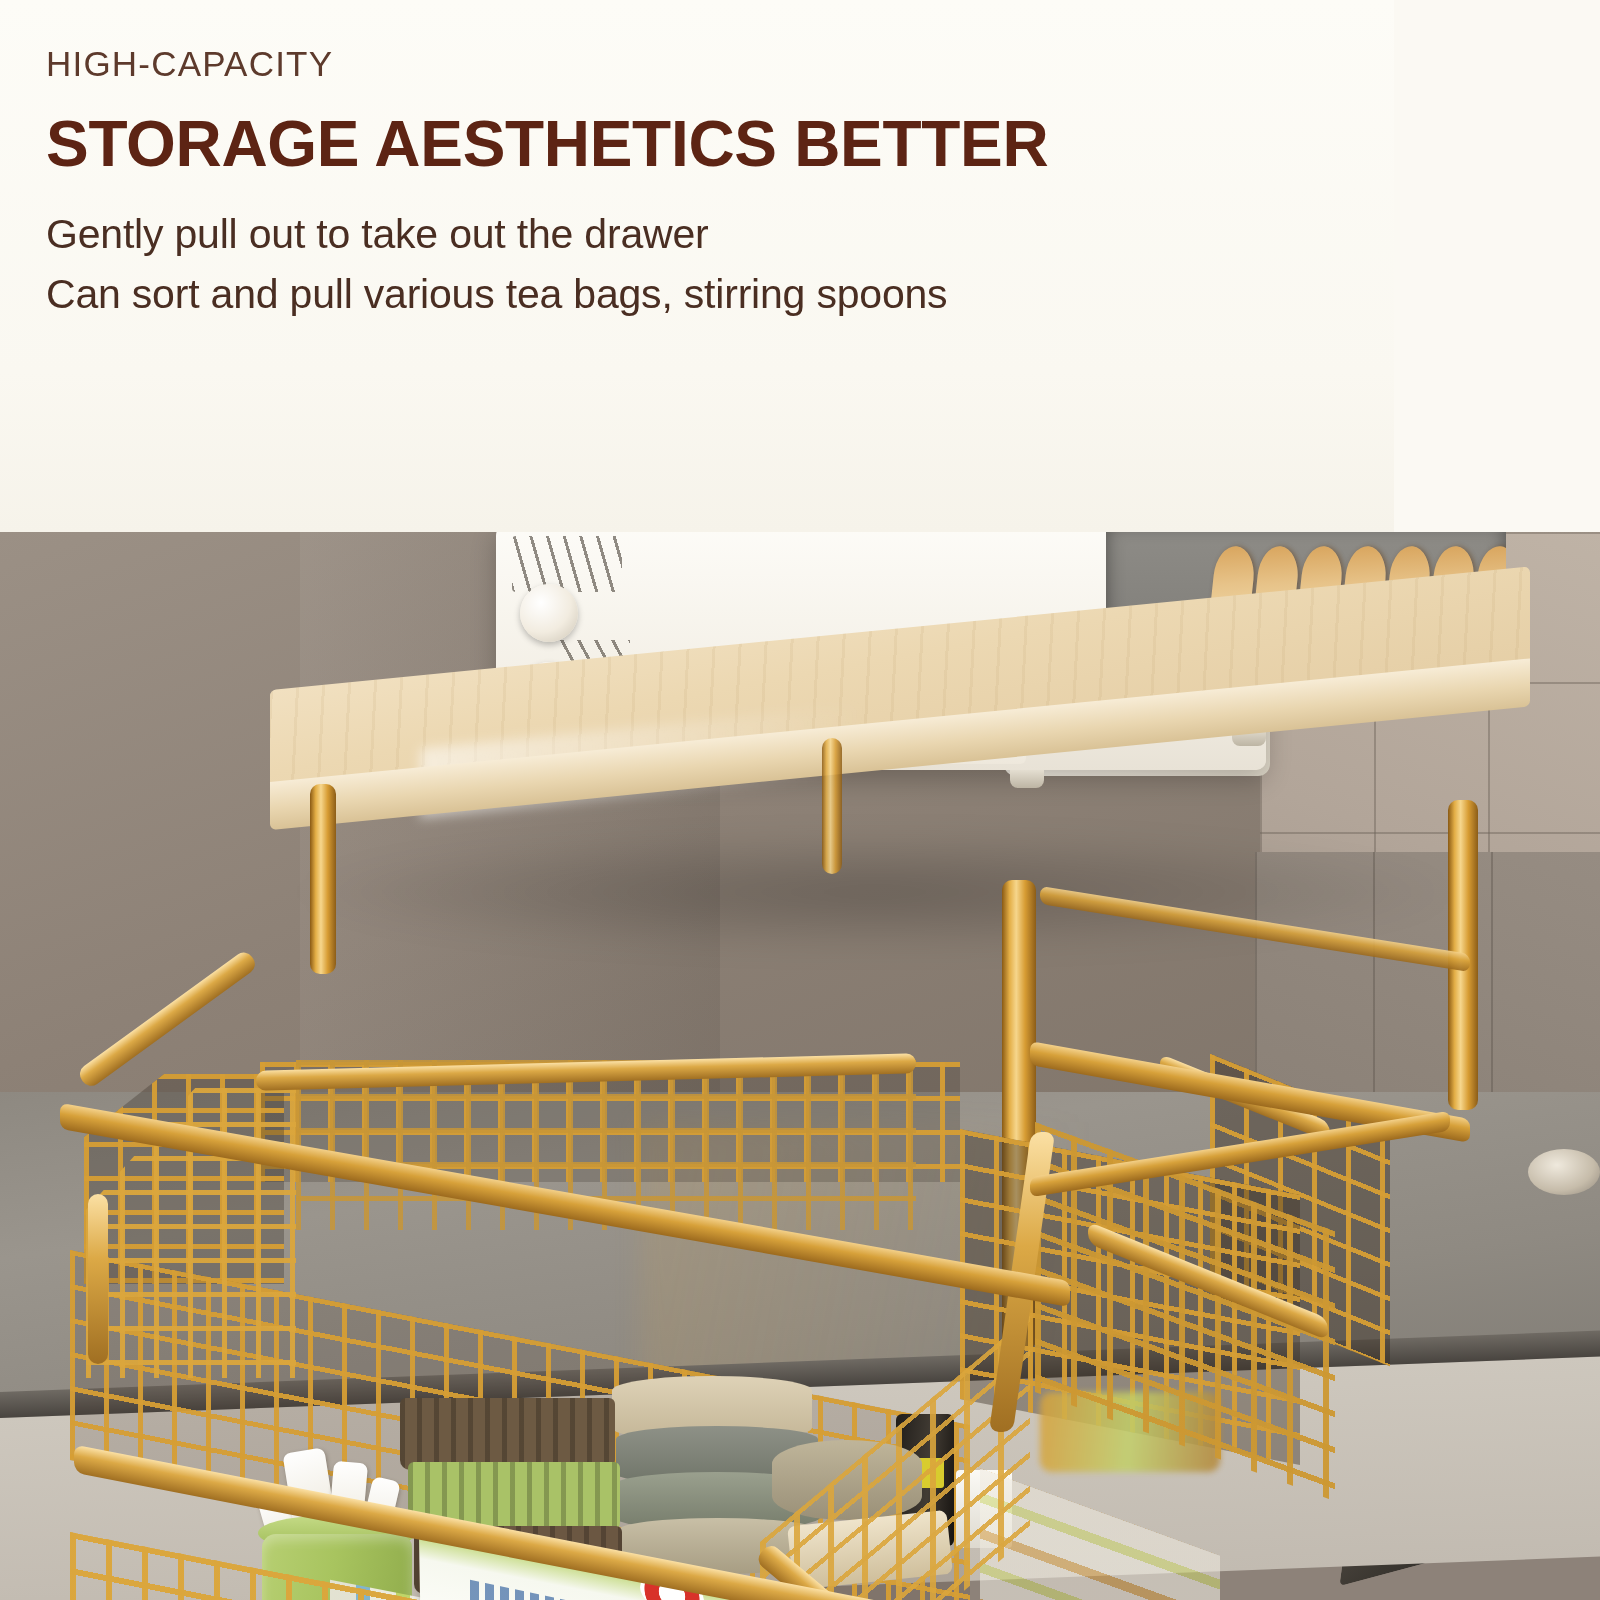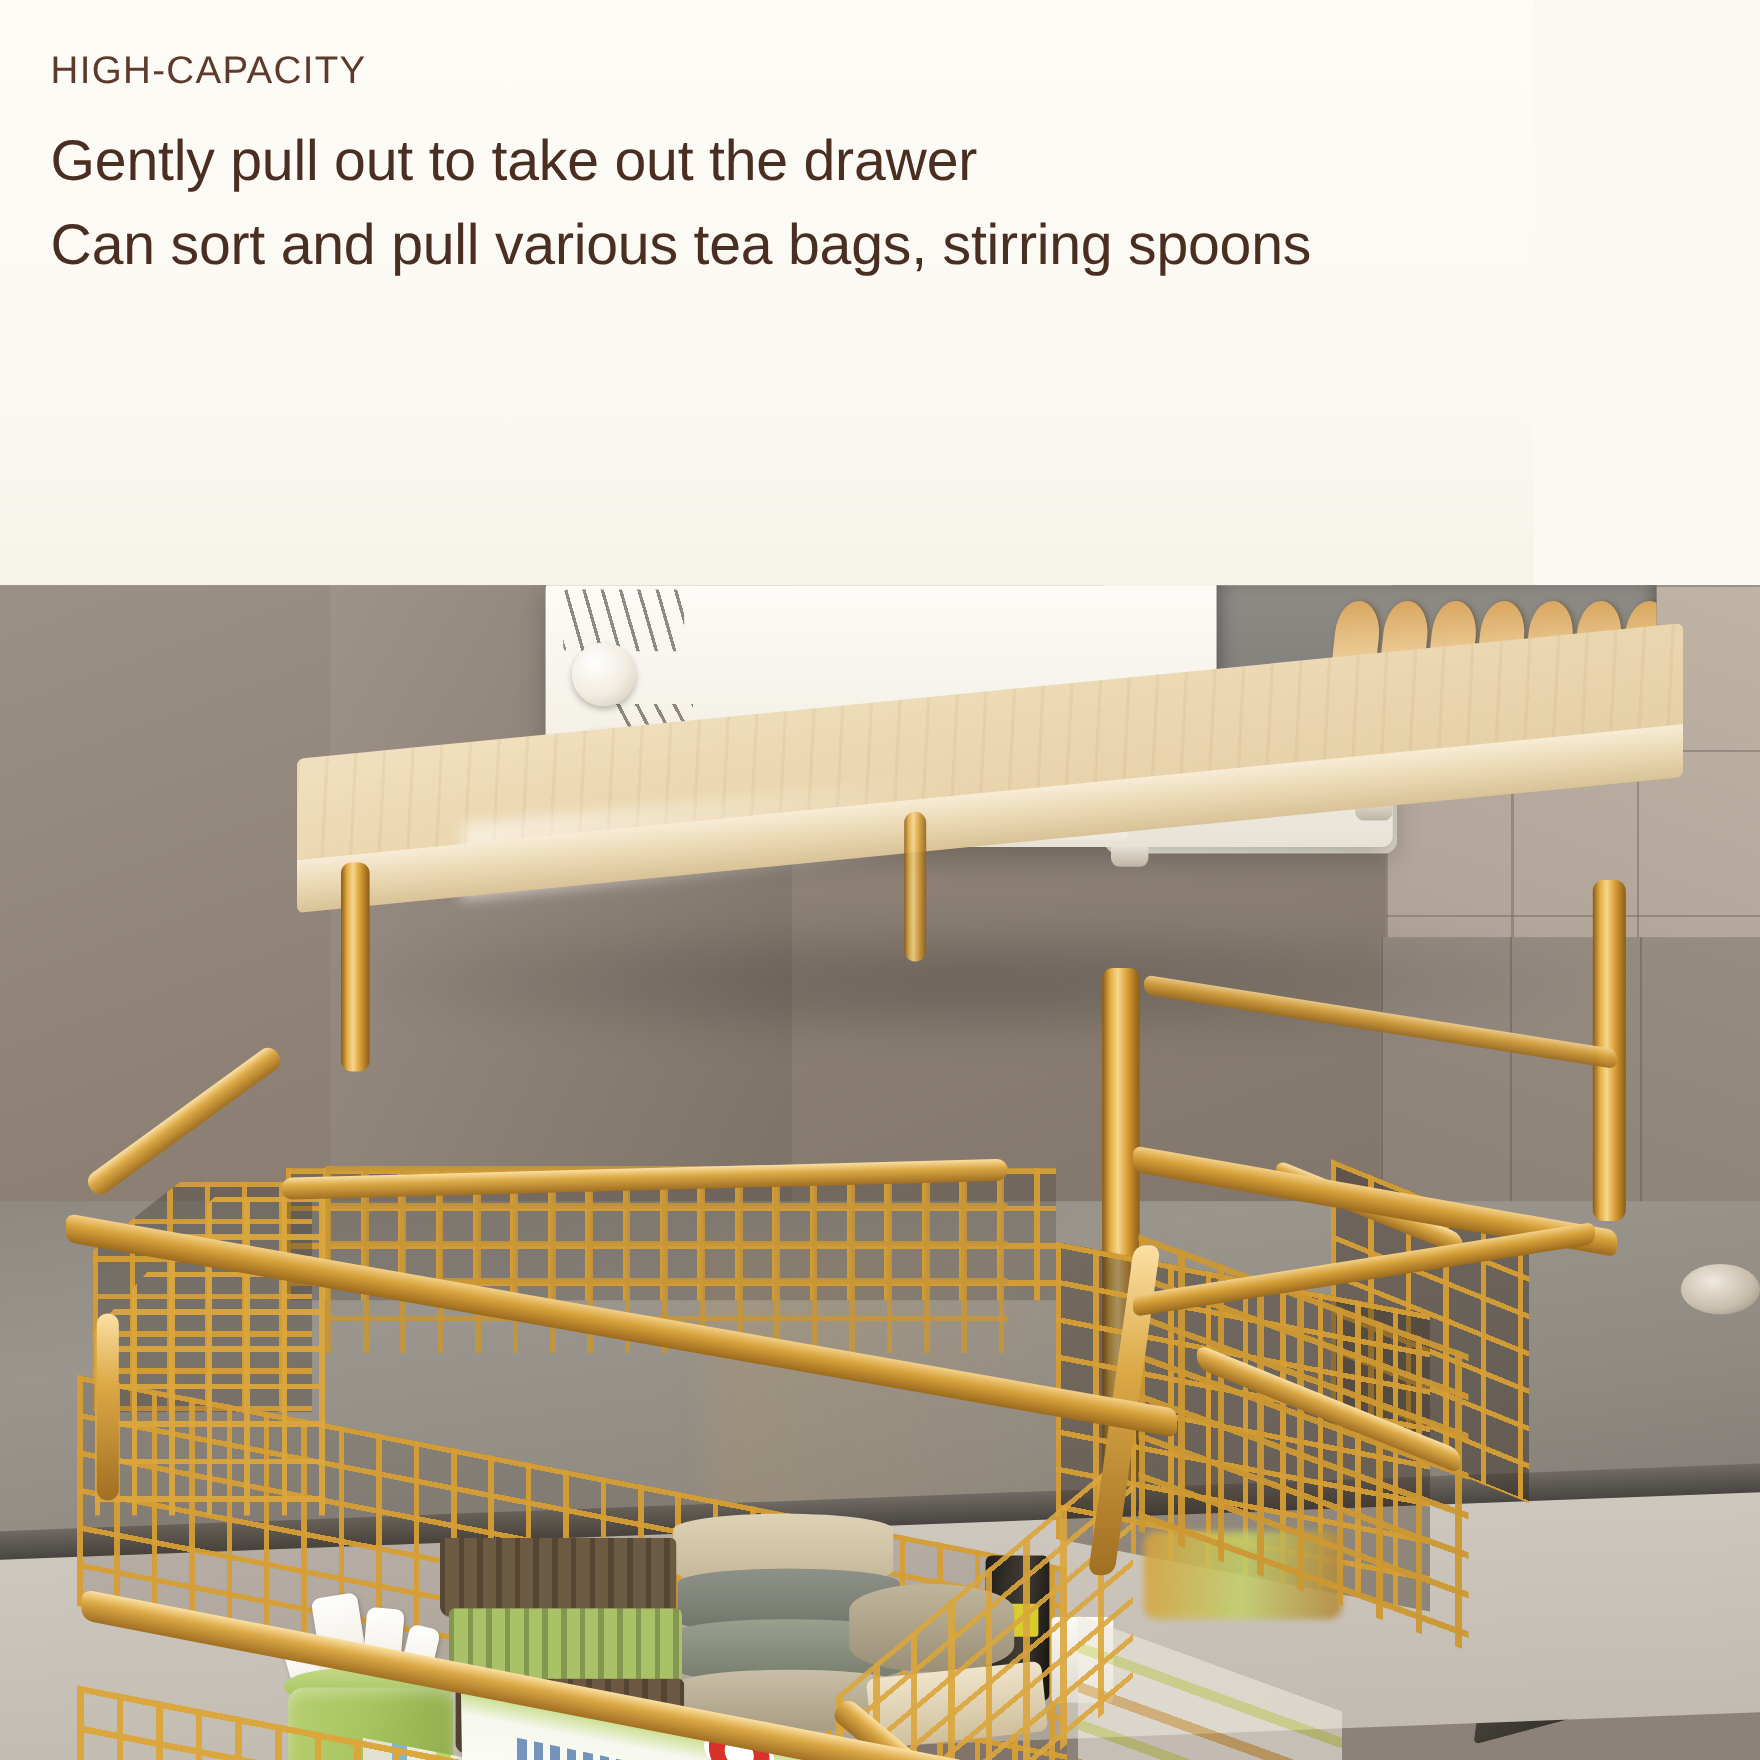--- a/index.html
+++ b/index.html
@@ -22,21 +22,21 @@
     font-weight: 400; line-height: 1;
   }
   .headline {
     margin-top: 29px;
     font-size: 64px; font-weight: 700; color: #5d2414;
     letter-spacing: -0.3px; line-height: 1.08;
     text-transform: uppercase;
   }
   .headline .hl-line { display:block; white-space: nowrap; }
   .subcopy {
-    margin-top: 26px; font-size: 52px; color: #4a2e22;
+    margin-top: 26px; font-size: 41px; color: #4a2e22;
     font-weight: 400; line-height: 1.46; letter-spacing: -0.2px;
   }
   .subcopy .sc-line { display:block; white-space: nowrap; }
 
   
   .photo {
     position: absolute; left: 0; top: 532px; width: 1600px; height: 1068px;
     overflow: hidden; background: #8d8279;
   }
   
@@ -403,20 +403,21 @@
   }
 </style>
 </head>
 <body>
 
 <div id="page">
 
   <div class="banner">
     <div class="eyebrow">HIGH-CAPACITY</div>
     <div class="headline">
+      <span class="hl-line">STORAGE AESTHETICS BETTER</span>
     </div>
     <div class="subcopy">
       <span class="sc-line">Gently pull out to take out the drawer</span>
       <span class="sc-line">Can sort and pull various tea bags, stirring spoons</span>
     </div>
   </div>
 
   <div class="photo">
 
     <div class="wall-left"></div>

